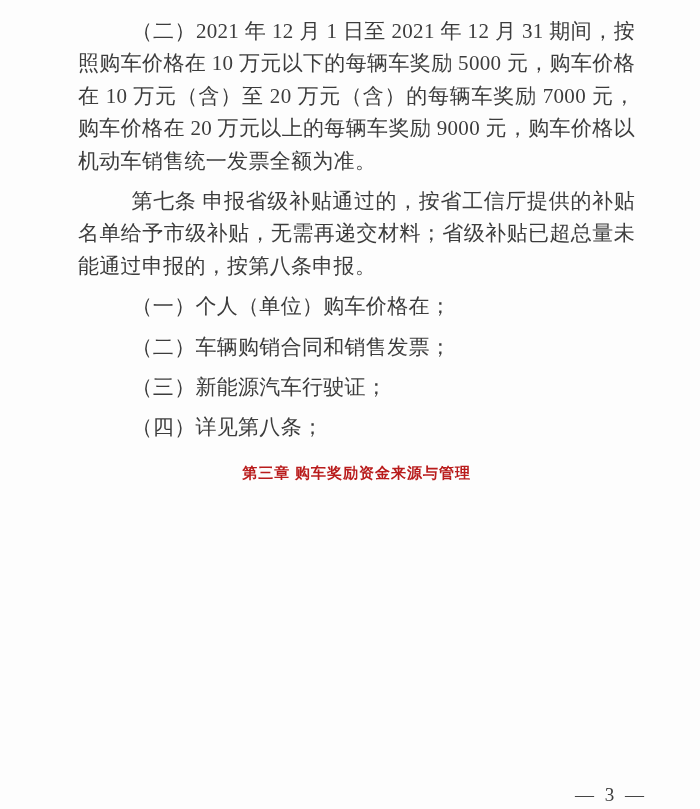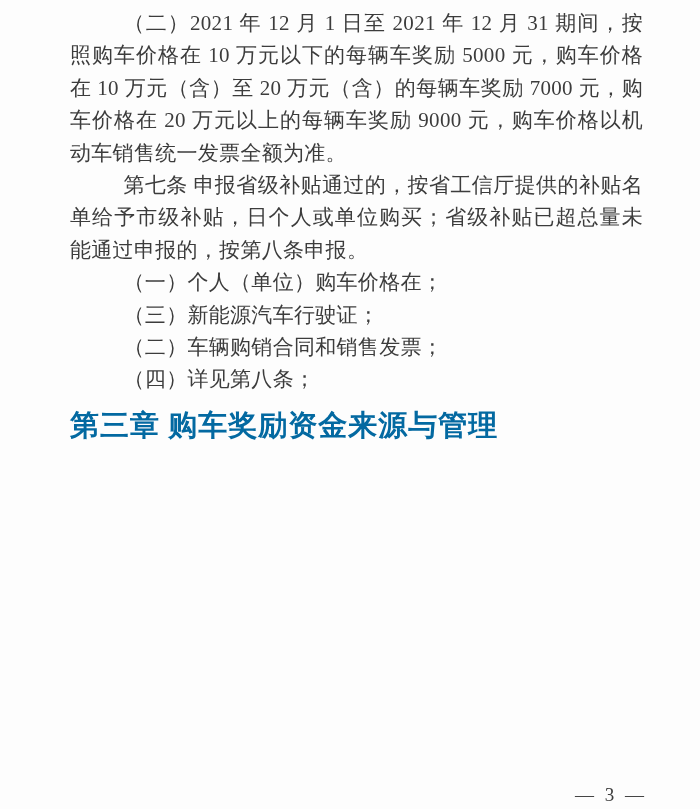--- a/index.html
+++ b/index.html
@@ -16,55 +16,55 @@
     font-family: "Liberation Serif", "DejaVu Serif", serif;
     color: #3c3c3c;
   }
   .doc {
     position: absolute;
     left: 70px;
     right: 57px;
     top: 7px;
   }
   p.body {
-    margin: 0;
+    margin: 8px;
     font-size: 21px;
     line-height: 32.4px;
     letter-spacing: 0.3px;
     text-align: justify;
     text-indent: 2.55em;
     word-break: break-all;
   }
   h2.chapter {
     margin: 13px 0 14px 0;
-    font-size: 29px;
+    font-size: 15px;
     line-height: 32px;
     font-weight: bold;
-    text-align: left;
+    text-align: center;
     letter-spacing: 1px;
-    color: #0369a1;
+    color: #b91c1c;
   }
   .pageno {
     position: absolute;
     right: 53px;
     bottom: 3px;
     font-size: 19px;
     letter-spacing: 3px;
     color: #3c3c3c;
     white-space: nowrap;
   }
 </style>
 </head>
 <body>
 
 <div class="page">
   <div class="doc">
     <p class="body">（二）2021 年 12 月 1 日至 2021 年 12 月 31 期间，按照购车价格在 10 万元以下的每辆车奖励 5000 元，购车价格在 10 万元（含）至 20 万元（含）的每辆车奖励 7000 元，购车价格在 20 万元以上的每辆车奖励 9000 元，购车价格以机动车销售统一发票全额为准。</p>
-    <p class="body">第七条 申报省级补贴通过的，按省工信厅提供的补贴名单给予市级补贴，日个人或单位购买；省级补贴已超总量未能通过申报的，按第八条申报。</p>
+    <p class="body">第七条 申报省级补贴通过的，按省工信厅提供的补贴名单给予市级补贴，无需再递交材料；省级补贴已超总量未能通过申报的，按第八条申报。</p>
     <p class="body">（一）个人（单位）购车价格在；</p>
+    <p class="body">（二）车辆购销合同和销售发票；</p>
     <p class="body">（三）新能源汽车行驶证；</p>
-    <p class="body">（二）车辆购销合同和销售发票；</p>
     <p class="body">（四）详见第八条；</p>
     <h2 class="chapter">第三章 购车奖励资金来源与管理</h2>
 
   </div>
   <div class="pageno">— 3 —</div>
 </div>
 
 </body></html>

